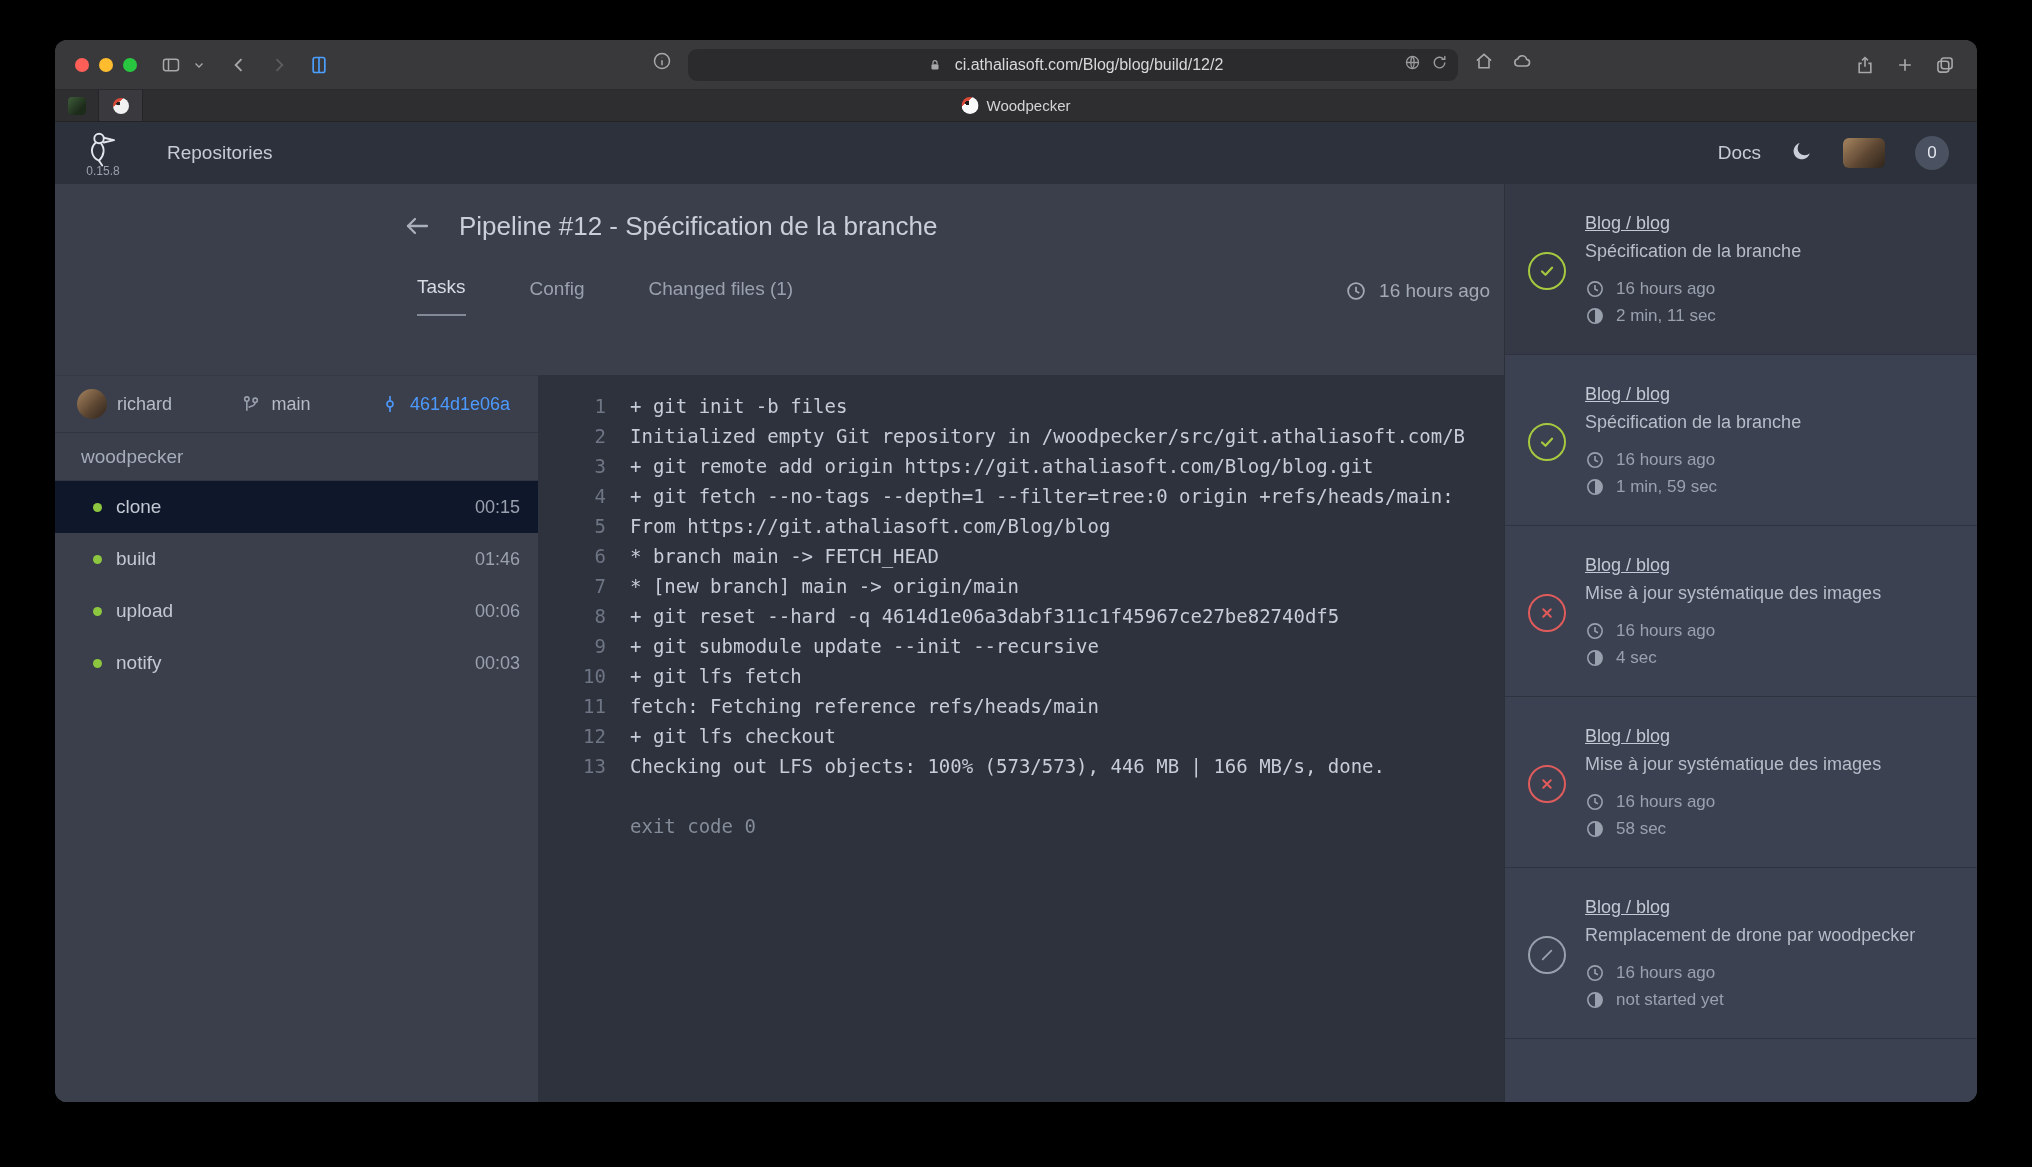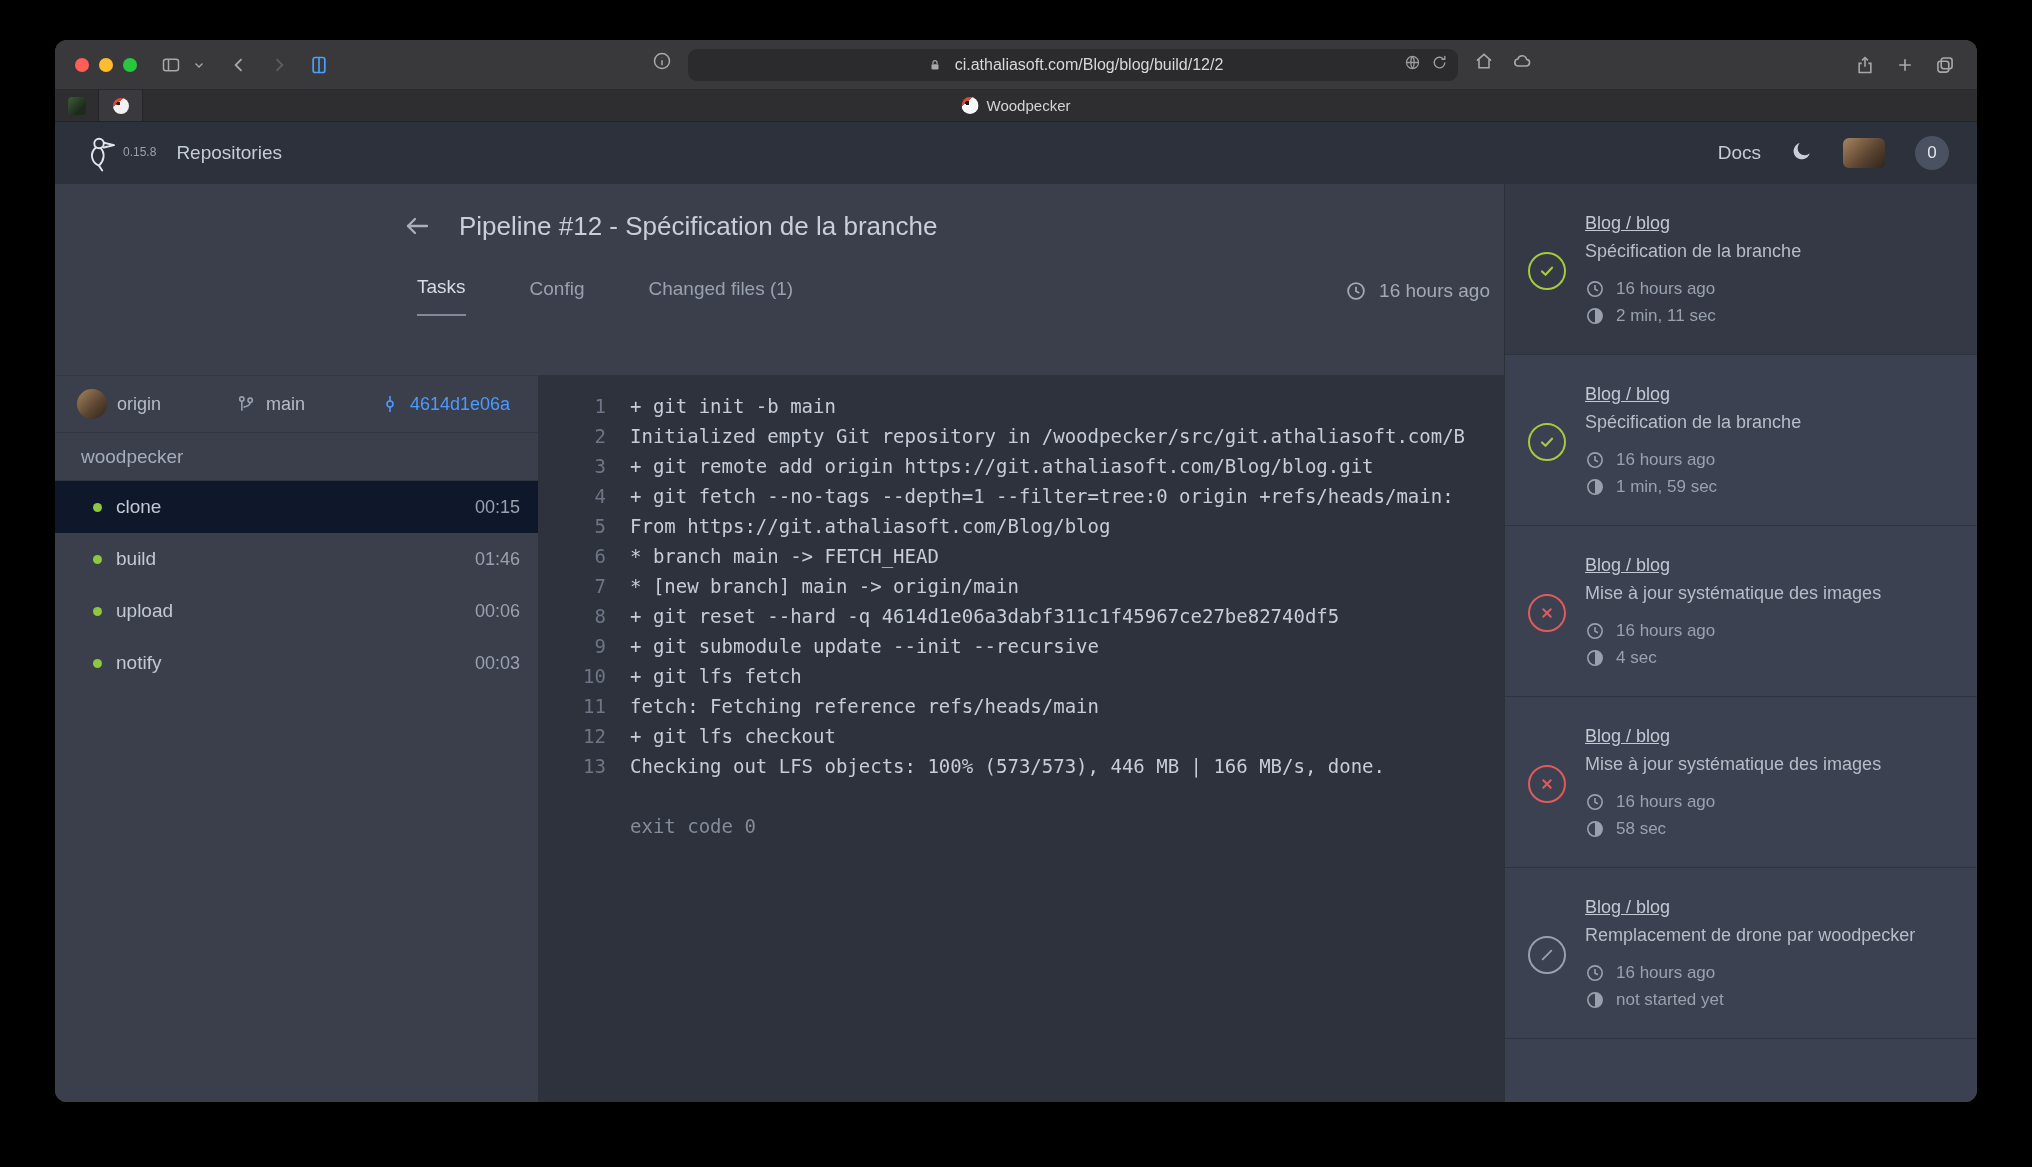--- a/index.html
+++ b/index.html
@@ -55,21 +55,21 @@
   .favicon{ width:17px; height:17px; border-radius:50%;
     background: radial-gradient(circle at 34% 36%, #1b1b1b 13%, transparent 14%),
                 linear-gradient(140deg,#d94a39 30%, #fafafa 31%);
   }
 
   
   .appheader{
     height:62px; flex:none; background:#2c313c; display:flex; align-items:center;
     padding:0 28px; color:#c6ccd6; font-size:19px;
   }
-  .brand{ display:flex; flex-direction:row; align-items:center; margin-right:20px; }
+  .brand{ display:flex; flex-direction:column; align-items:center; margin-right:44px; }
   .brand svg{ width:40px; height:38px; }
   .version{ font-size:12px; color:#9aa1ad; margin-top:-3px; }
   .navlink{ color:#c6ccd6; cursor:pointer; }
   .hd-right{ margin-left:auto; display:flex; align-items:center; gap:30px; }
   .moon svg{ width:22px; height:22px; color:#c9ced8; }
   .avatar{ width:42px; height:30px; border-radius:6px;
     background:linear-gradient(135deg,#9a7a58 10%,#5e4733 55%,#2e241b);
   }
   .badge{ width:34px; height:34px; border-radius:50%; background:#4a5160; color:#e4e8ee;
     display:flex; align-items:center; justify-content:center; font-size:17px; }
@@ -307,21 +307,21 @@
               <span>16 hours ago</span>
             </span>
           </div>
       </div>
 
       <div class="workspace">
         <aside class="steps-panel">
           <div class="meta-row">
             <span class="meta-group">
               <span class="mini-avatar"></span>
-              <span>origin</span>
+              <span>richard</span>
             </span>
             <span class="meta-group">
               <svg viewBox="0 0 24 24" fill="none" stroke="currentColor" stroke-width="1.9">
                   <circle cx="7" cy="6" r="2.6"></circle>
                   <circle cx="17" cy="7.5" r="2.6"></circle>
                   <path d="M7 8.6V20M17 10.1c0 4.4-5 4.4-8 5.9"></path>
                 </svg>
               <span>main</span>
             </span>
             <span class="meta-group commit-link">
@@ -359,21 +359,21 @@
                 <span class="step-time">00:03</span>
               </div>
             </div>
         </aside>
 
         <section class="log">
           <div>
 
               <div class="log-line">
                 <span class="ln">1</span>
-                <span class="lt">+ git init -b main</span>
+                <span class="lt">+ git init -b files</span>
               </div>
 
               <div class="log-line">
                 <span class="ln">2</span>
                 <span class="lt">Initialized empty Git repository in /woodpecker/src/git.athaliasoft.com/B</span>
               </div>
 
               <div class="log-line">
                 <span class="ln">3</span>
                 <span class="lt">+ git remote add origin https://git.athaliasoft.com/Blog/blog.git</span>

